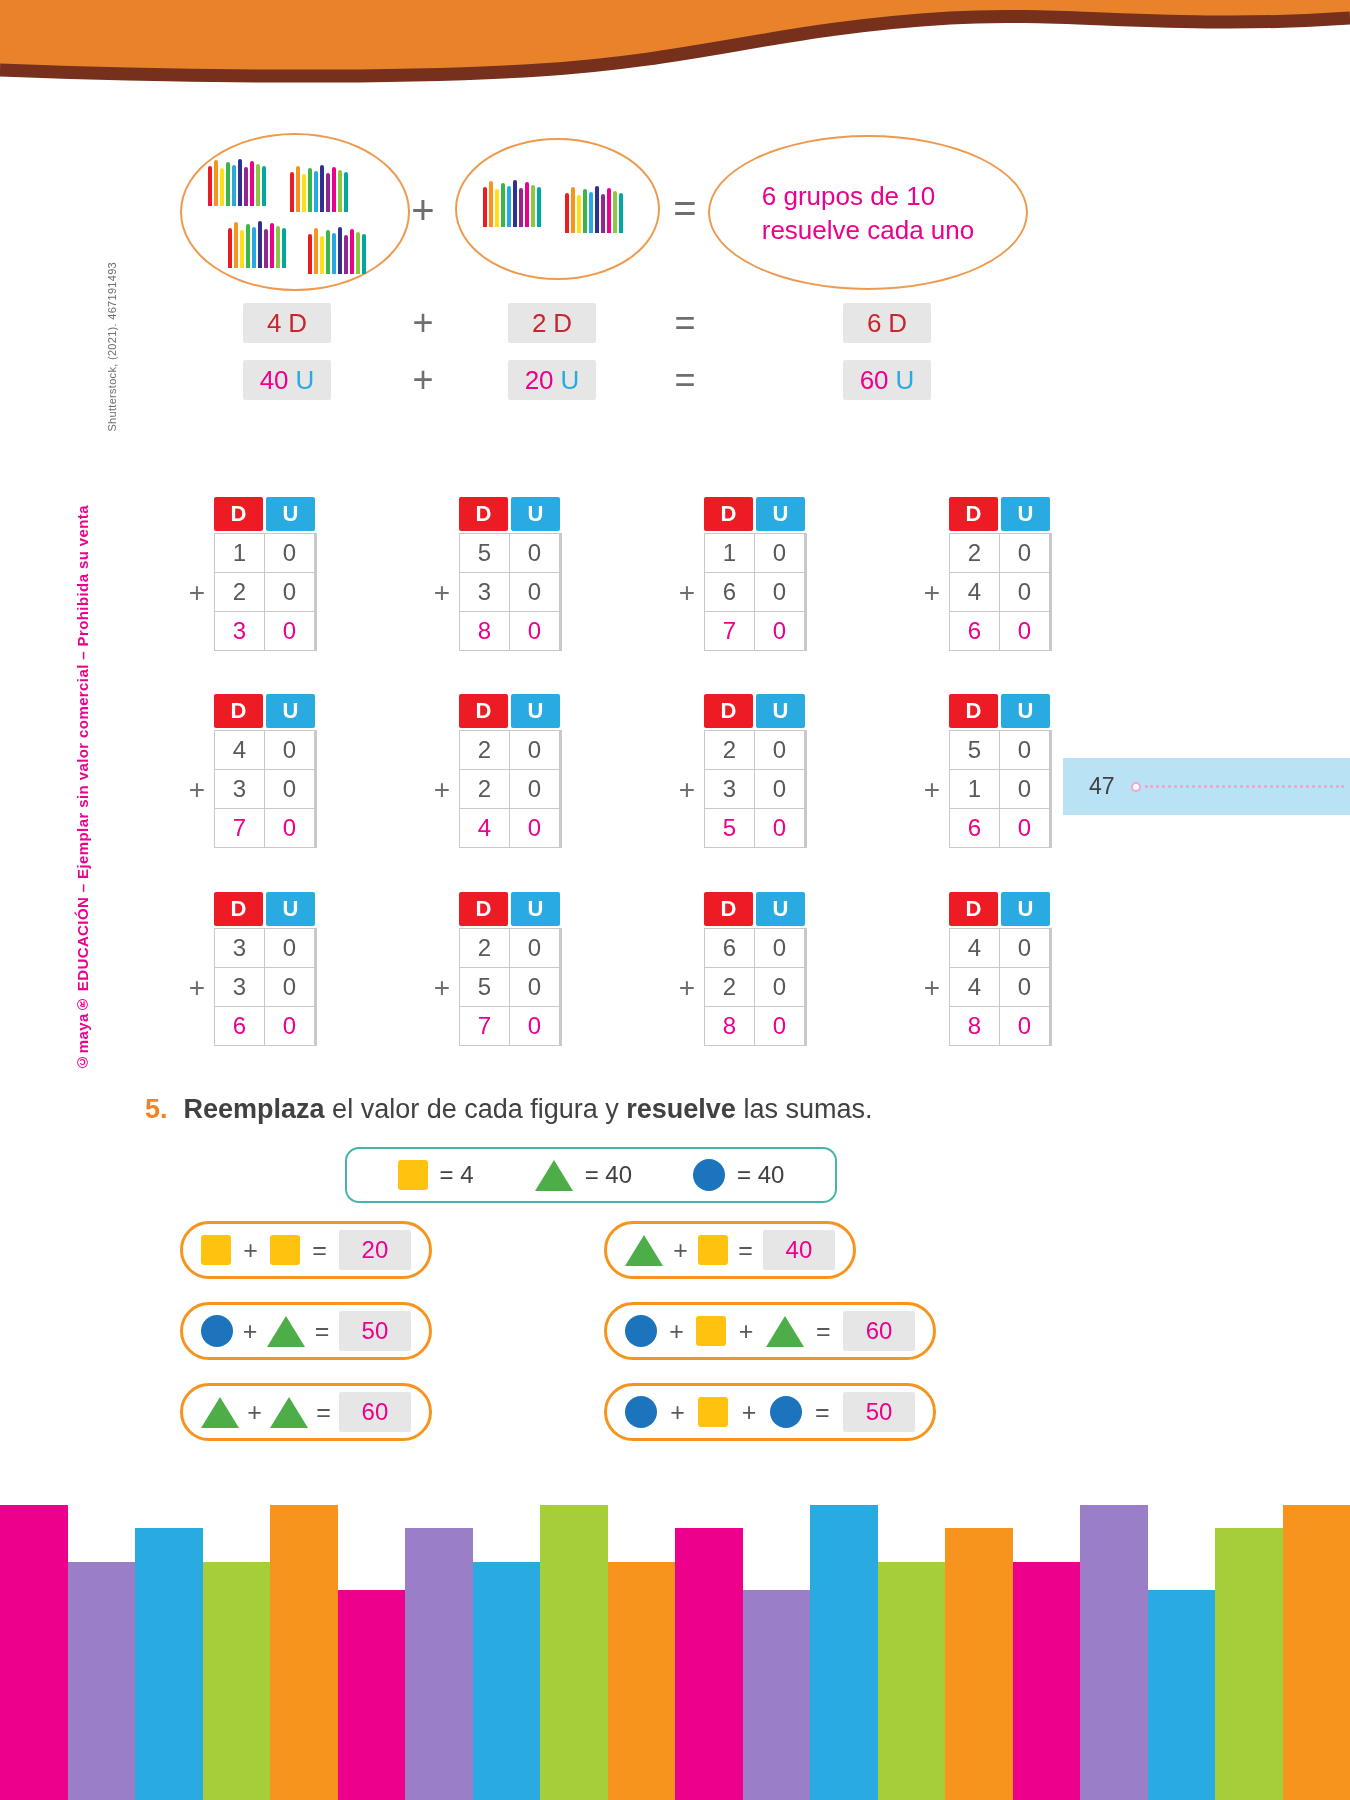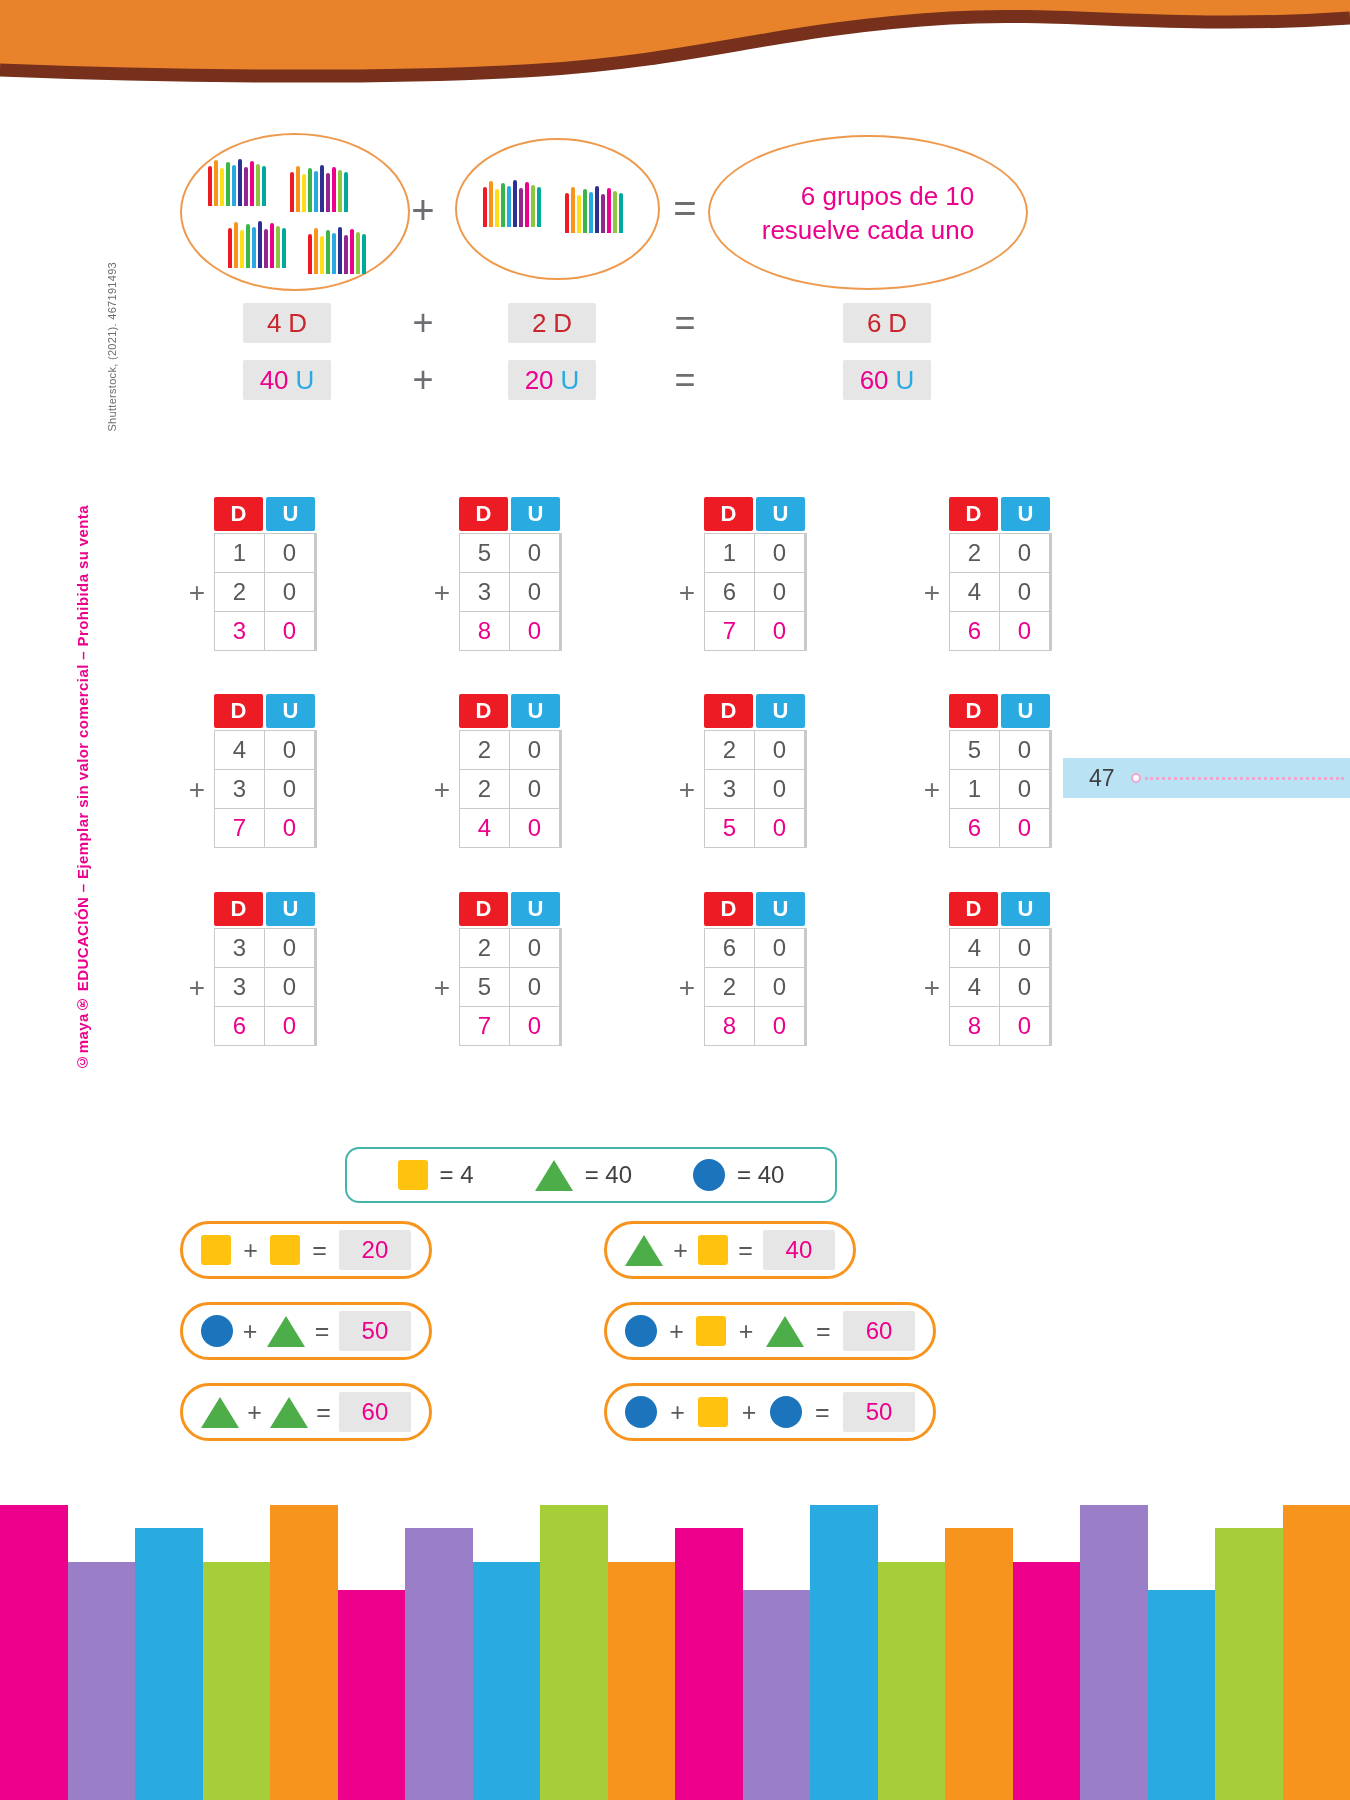--- a/index.html
+++ b/index.html
@@ -9,21 +9,21 @@
   #banner { position:absolute; left:0; top:0; }
 
   .vtext { position:absolute; writing-mode:vertical-rl; transform:rotate(180deg); white-space:nowrap; }
   .credit { left:106px; top:262px; font-size:11px; color:#6D6E71; letter-spacing:.3px; }
   .copyright { left:74px; top:505px; font-size:15px; font-weight:bold; color:#EC008C; letter-spacing:.4px; }
 
   .oval { position:absolute; border:2px solid #EE9A4E; border-radius:50%; }
   .oval1 { left:180px; top:133px; width:230px; height:158px; }
   .oval2 { left:455px; top:138px; width:205px; height:142px; }
   .oval3 { left:708px; top:135px; width:320px; height:155px; display:flex; align-items:center; justify-content:center; }
-  .oval-text { text-align:right; color:#EC008C; font-size:26px; line-height:34px; }
+  .oval-text { text-align:left; color:#EC008C; font-size:26px; line-height:34px; }
 
   .pencils { position:absolute; display:flex; align-items:flex-end; gap:2px; }
   .pencils i { display:block; width:4px; border-radius:2px 2px 0 0; }
 
   .op { position:absolute; color:#6D6E71; font-size:36px; width:30px; text-align:center; line-height:40px; }
   .op.big { font-size:40px; line-height:48px; }
 
   .valbox { position:absolute; width:88px; height:40px; background:#E6E6E6; border-radius:2px;
             display:flex; align-items:center; justify-content:center; gap:7px; font-size:26px; }
   .tens-n, .unit-d { color:#C9252C; }
@@ -37,21 +37,21 @@
   .sumwrap { position:absolute; display:flex; }
   .tplus { color:#6D6E71; font-size:28px; margin-right:6px; margin-top:80px; width:22px; text-align:center; }
   .thdr { display:grid; grid-template-columns:49px 49px; gap:3px; margin-bottom:2px; }
   .hd { height:34px; display:flex; align-items:center; justify-content:center; color:#fff; font-weight:bold; font-size:22px; border-radius:2px; }
   .hd.d { background:#ED1C24; }
   .hd.u { background:#29ABE2; }
   .tbody { display:grid; grid-template-columns:49px 49px; grid-auto-rows:38px; gap:1px; background:#C8C9CB; border:1px solid #C8C9CB; width:103px; }
   .tcell { background:#fff; display:flex; align-items:center; justify-content:center; font-size:24px; color:#58595B; }
   .tcell.res { color:#EC008C; }
 
-  #page-tab { position:absolute; left:1063px; top:758px; width:287px; height:40px; background:#B9E2F5;
+  #page-tab { position:absolute; left:1063px; top:758px; width:287px; height:57px; background:#B9E2F5;
               display:flex; align-items:center; padding-left:26px; }
   .tab-num { font-size:23px; color:#414042; }
   .tab-dot { width:10px; height:10px; border-radius:50%; background:#fff; border:2px solid #F0A6CE; margin-left:16px; }
   .tab-dots { flex:1; border-top:3px dotted #F0A6CE; margin:0 6px 0 4px; }
 
   #legend { position:absolute; left:345px; top:1147px; width:492px; height:56px; border:2px solid #45B5AC;
             border-radius:14px; display:flex; align-items:center; justify-content:space-around; padding:0 20px; }
   .leg-item { display:flex; align-items:center; gap:12px; font-size:24px; color:#414042; }
 
   .shp { display:inline-block; flex:none; }
@@ -198,20 +198,23 @@
     <span class="unit-u">U</span>
   </div>
 
 
   <div id="page-tab">
     <span class="tab-num">47</span>
     <span class="tab-dot"></span>
     <span class="tab-dots"></span>
   </div>
 
+  <div class="sec-head" style="left:145px; top:1094px;">
+    <span class="sec-num">5.</span><span class="bold">Reemplaza</span><span> el valor de cada figura y </span><span class="bold">resuelve</span><span> las sumas.</span>
+  </div>
 
   <div id="legend">
       <div class="leg-item">
         <span class="shp square"></span>
         <span>= 4</span>
       </div>
       <div class="leg-item">
         <span class="shp triangle"></span>
         <span>= 40</span>
       </div>

